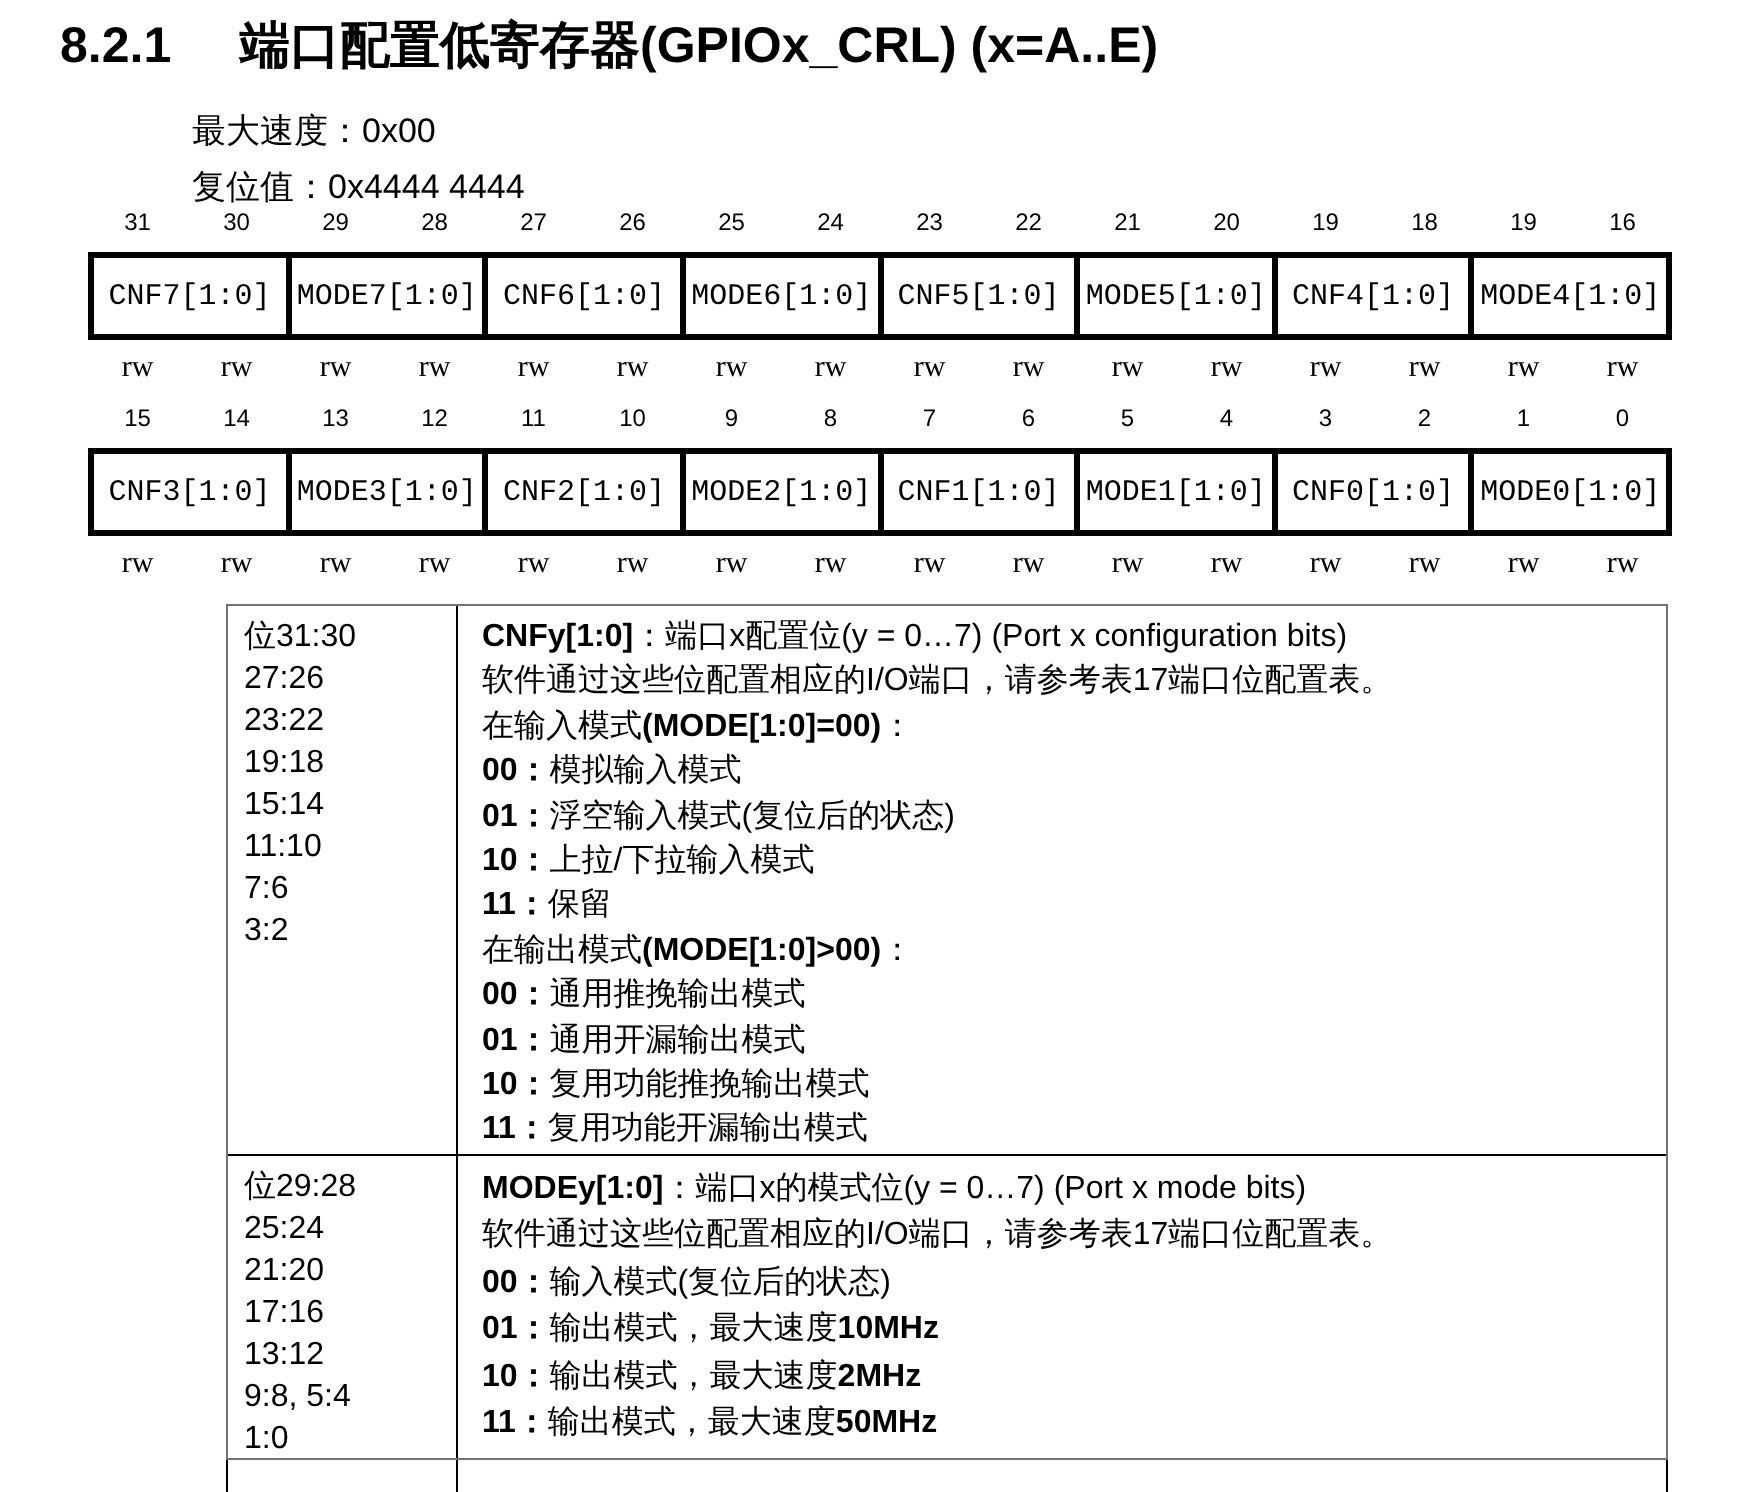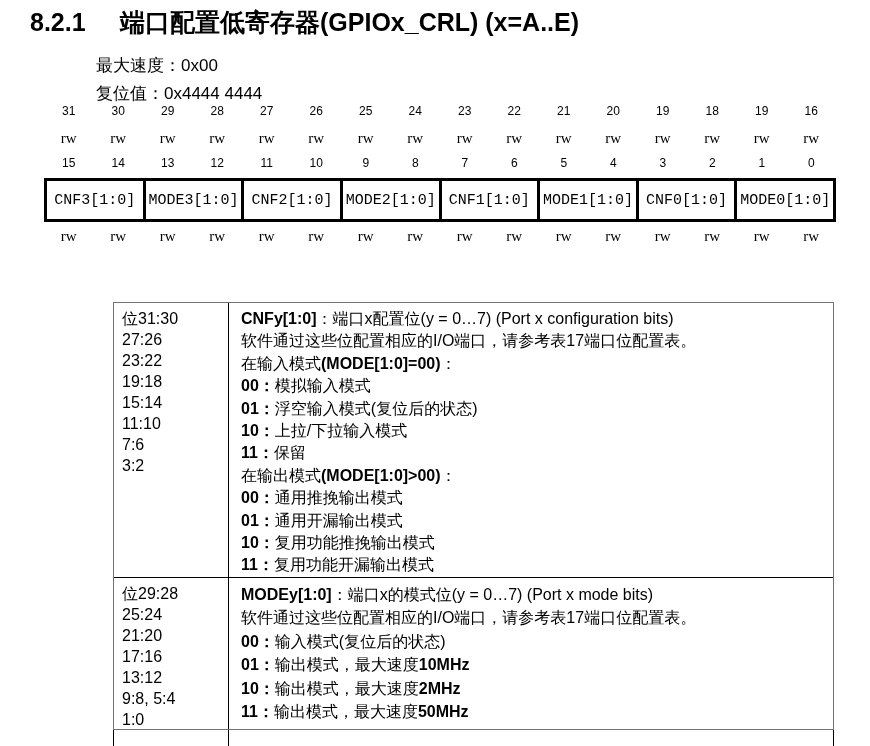--- a/index.html
+++ b/index.html
@@ -75,20 +75,30 @@
         <span>24</span>
         <span>23</span>
         <span>22</span>
         <span>21</span>
         <span>20</span>
         <span>19</span>
         <span>18</span>
         <span>19</span>
         <span>16</span>
       </div>
+      <div class="reg-table">
+        <div class="reg-cell">CNF7[1:0]</div>
+        <div class="reg-cell">MODE7[1:0]</div>
+        <div class="reg-cell">CNF6[1:0]</div>
+        <div class="reg-cell">MODE6[1:0]</div>
+        <div class="reg-cell">CNF5[1:0]</div>
+        <div class="reg-cell">MODE5[1:0]</div>
+        <div class="reg-cell">CNF4[1:0]</div>
+        <div class="reg-cell">MODE4[1:0]</div>
+      </div>
       <div class="rw-row">
         <span>rw</span>
         <span>rw</span>
         <span>rw</span>
         <span>rw</span>
         <span>rw</span>
         <span>rw</span>
         <span>rw</span>
         <span>rw</span>
         <span>rw</span>

